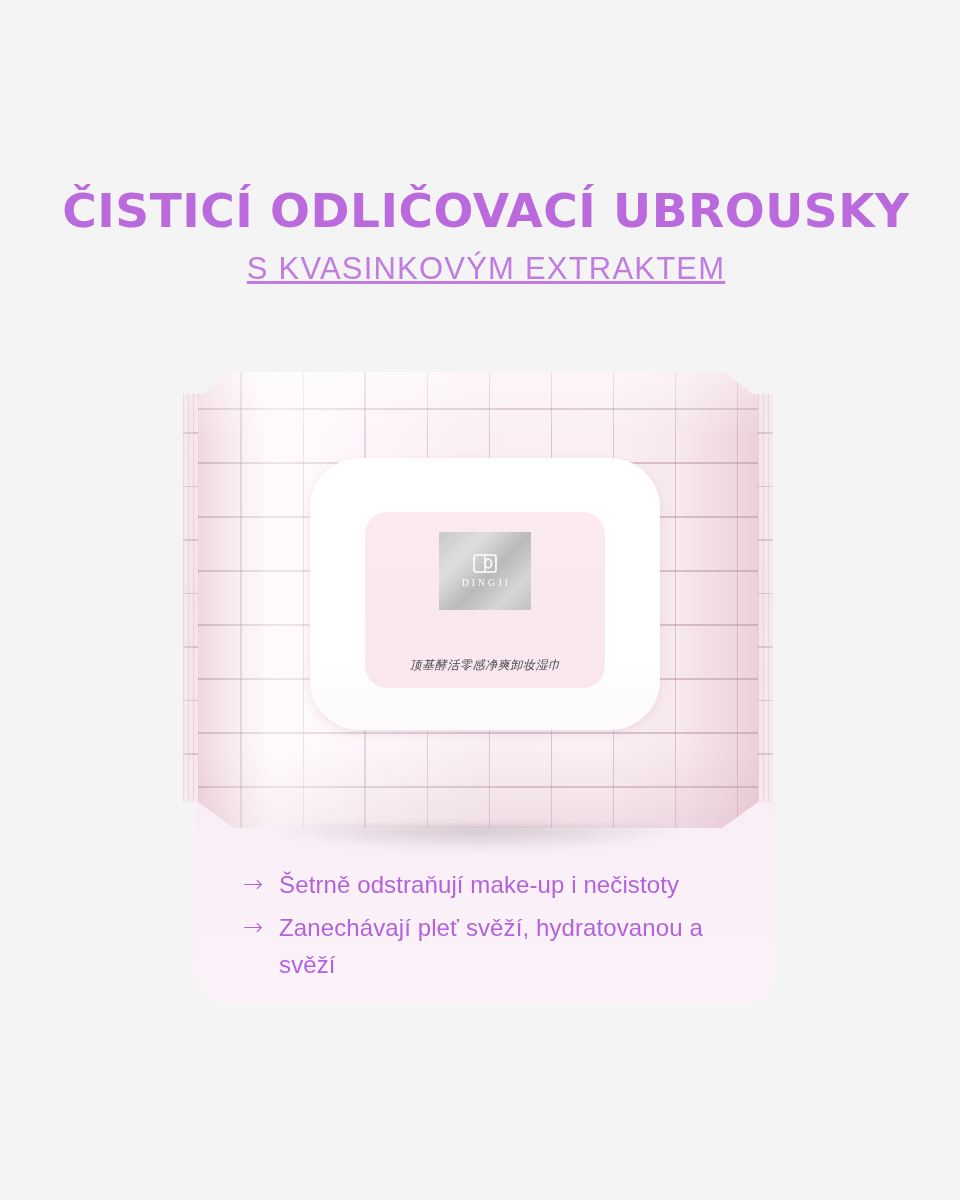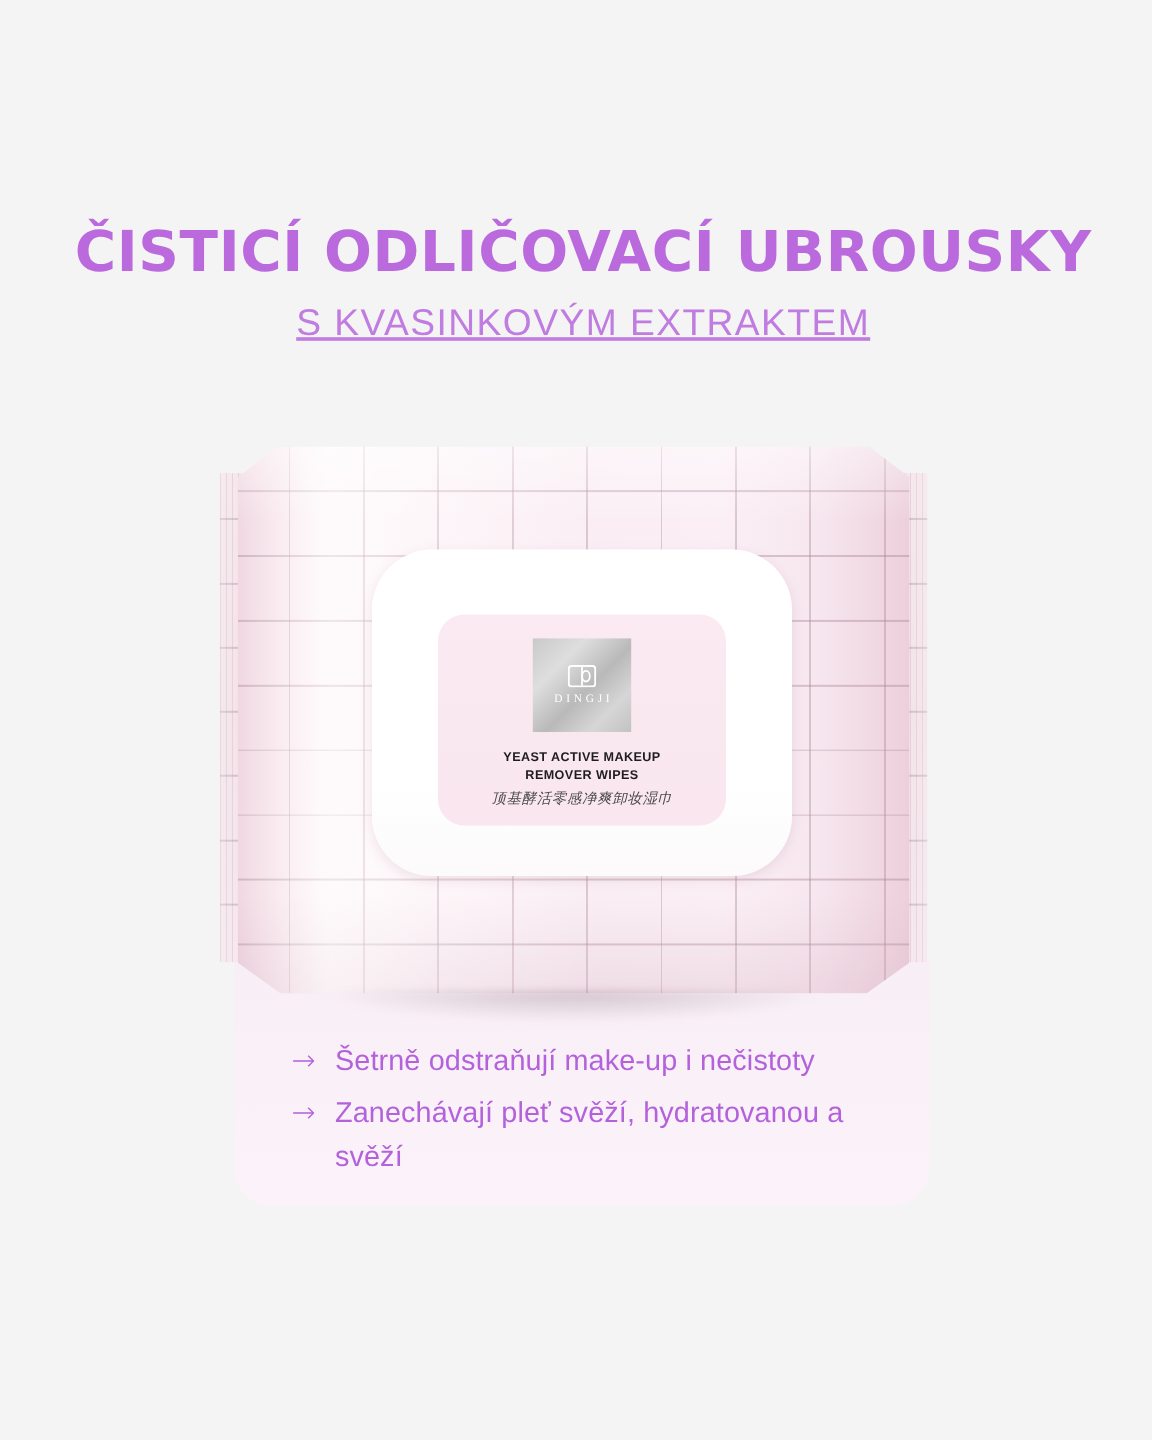--- a/index.html
+++ b/index.html
@@ -150,21 +150,21 @@
     border-radius:50px;
     box-shadow:0 3px 10px rgba(190,150,168,.22);
   }
   .label{
     position:absolute;left:55px;top:54px;width:240px;height:176px;
     background:linear-gradient(180deg,#fbeaf1 0%,#f9e6ee 100%);
     border-radius:22px;
   }
   .logo-box{
     position:absolute;left:50%;transform:translateX(-50%);
-    top:20px;width:82px;height:78px;
+    top:20px;width:92px;height:78px;
     background:linear-gradient(135deg,#c9c9c9 0%,#dedede 28%,#b9b9b9 55%,#d6d6d6 78%,#c2c2c2 100%);
     display:flex;flex-direction:column;align-items:center;justify-content:center;
   }
   .logo-mark{width:24px;height:19px;display:block;margin-bottom:6px;}
   .logo-word{
     font-family:"Liberation Serif", serif;
     font-size:9.5px;letter-spacing:3.1px;color:#ffffff;
     line-height:1;text-indent:3px;
   }
   .label-en{
@@ -227,24 +227,20 @@
 
       <div class="logo-box">
         <svg class="logo-mark" viewBox="0 0 24 19">
           <rect x="1" y="1" width="22" height="17" rx="2.2" ry="2.2" fill="none" stroke="#ffffff" stroke-width="1.6"></rect>
           <line x1="12" y1="1.6" x2="12" y2="17.4" stroke="#ffffff" stroke-width="1.5"></line>
           <ellipse cx="15.3" cy="9.5" rx="3.2" ry="4.4" fill="none" stroke="#ffffff" stroke-width="1.5"></ellipse>
         </svg>
         <div class="logo-word">DINGJI</div>
       </div>
 
-      <div class="label-en">
-        <div>YEAST ACTIVE MAKEUP</div>
-        <div>REMOVER WIPES</div>
-      </div>
 
       <div class="label-cn">顶基酵活零感净爽卸妆湿巾</div>
     </div>
   </div>
 
   <div class="bullets">
     <div class="bullet">
       <span class="bullet-arrow">→</span>
       <span class="bullet-text">Šetrně odstraňují make-up i nečistoty</span>
     </div>

